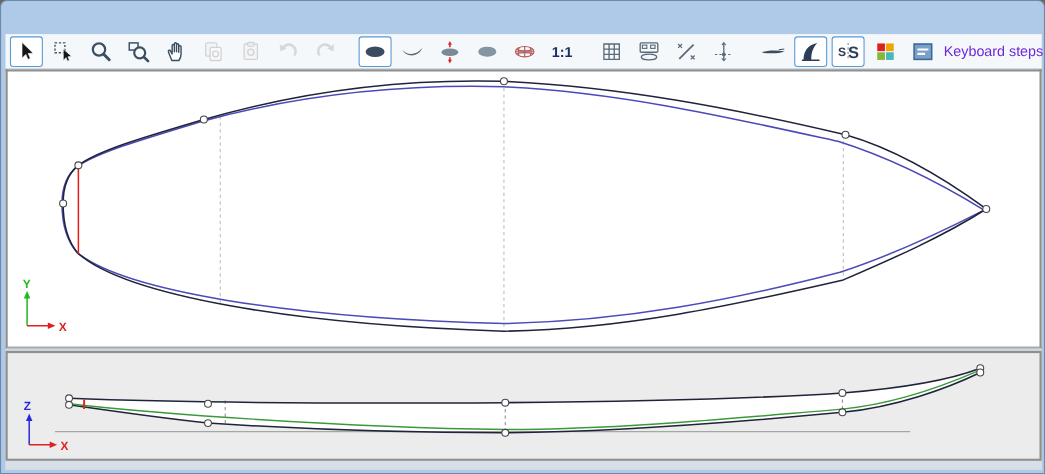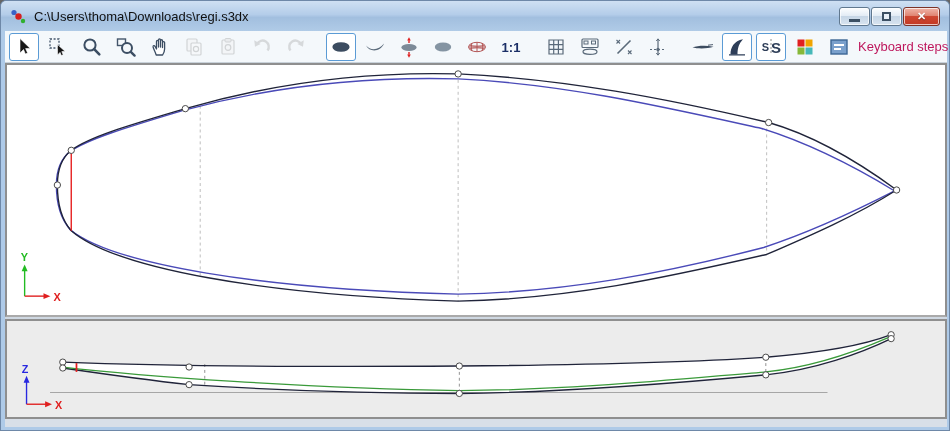--- a/index.html
+++ b/index.html
@@ -41,60 +41,41 @@
   }
   .tbtn {
     width: 30px; height: 28px; flex: 0 0 auto;
     display: flex; align-items: center; justify-content: center;
     border: 1px solid transparent; border-radius: 3px; cursor: default;
   }
   .tbtn.selected { border-color: #5b9bd5; background: #fff; }
   .tbtn.disabled { opacity: .38; }
   .tb-spacer { width: 7px; flex: 0 0 auto; }
   .kb-steps { margin-left: auto; display: flex; align-items: center; gap: 7px; }
-  .kb-label { font-size: 13px; color: #be185d; white-space: nowrap; }
+  .kb-label { font-size: 13px; color: #6d28d9; white-space: nowrap; }
   
   .client { position: absolute; left: 4px; top: 62px; width: 942px; height: 364px; background: #cfd8e2; }
   .panel-top {
     position: absolute; left: 0; top: 0; width: 942px; height: 254px;
     background: #fff; border: 2px solid #8f8f8f; border-bottom-color: #aaa;
   }
   .panel-side {
     position: absolute; left: 0; top: 256px; width: 942px; height: 100px;
     background: #ececec; border: 2px solid #8f8f8f;
   }
   .bottom-frame { position: absolute; left: 0; top: 356px; width: 942px; height: 8px; background: #d8dfe8; }
   svg text { font-family: "Liberation Sans", sans-serif; }
   .ctrl-pt { fill: #fff; stroke: #484848; stroke-width: 1; }
   .axis-label { font-size: 11px; font-weight: bold; }
 </style>
 </head>
 <body>
 
 <div class="window">
 
-  <div class="titlebar">
-    <svg class="app-icon" viewBox="0 0 17 17">
-      <circle cx="4" cy="4.5" r="2.6" fill="#3a62c8"></circle>
-      <circle cx="8.5" cy="8.5" r="3.2" fill="#d42020"></circle>
-      <circle cx="13" cy="13" r="2.2" fill="#30b030"></circle>
-    </svg>
-    <span class="title-text">C:\Users\thoma\Downloads\regi.s3dx</span>
-    <div class="winbtns">
-      <div class="winbtn">
-          <div class="glyph-min"></div>
-        </div>
-      <div class="winbtn">
-          <div class="glyph-restore"></div>
-        </div>
-      <div class="winbtn close">
-          <span class="glyph-close">✕</span>
-        </div>
-    </div>
-  </div>
 
   <div class="toolbar">
 
     <div class="tbtn selected">
       <svg width="22" height="22" viewBox="0 0 22 22">
         <path d="M7 2.5 L7 17 L10.5 13.5 L12.4 18 L14.6 17 L12.6 12.6 L17.2 12.4 Z" fill="#161616" stroke="#fff" stroke-width="0.6"></path>
       </svg>
     </div>
 
     <div class="tbtn">

